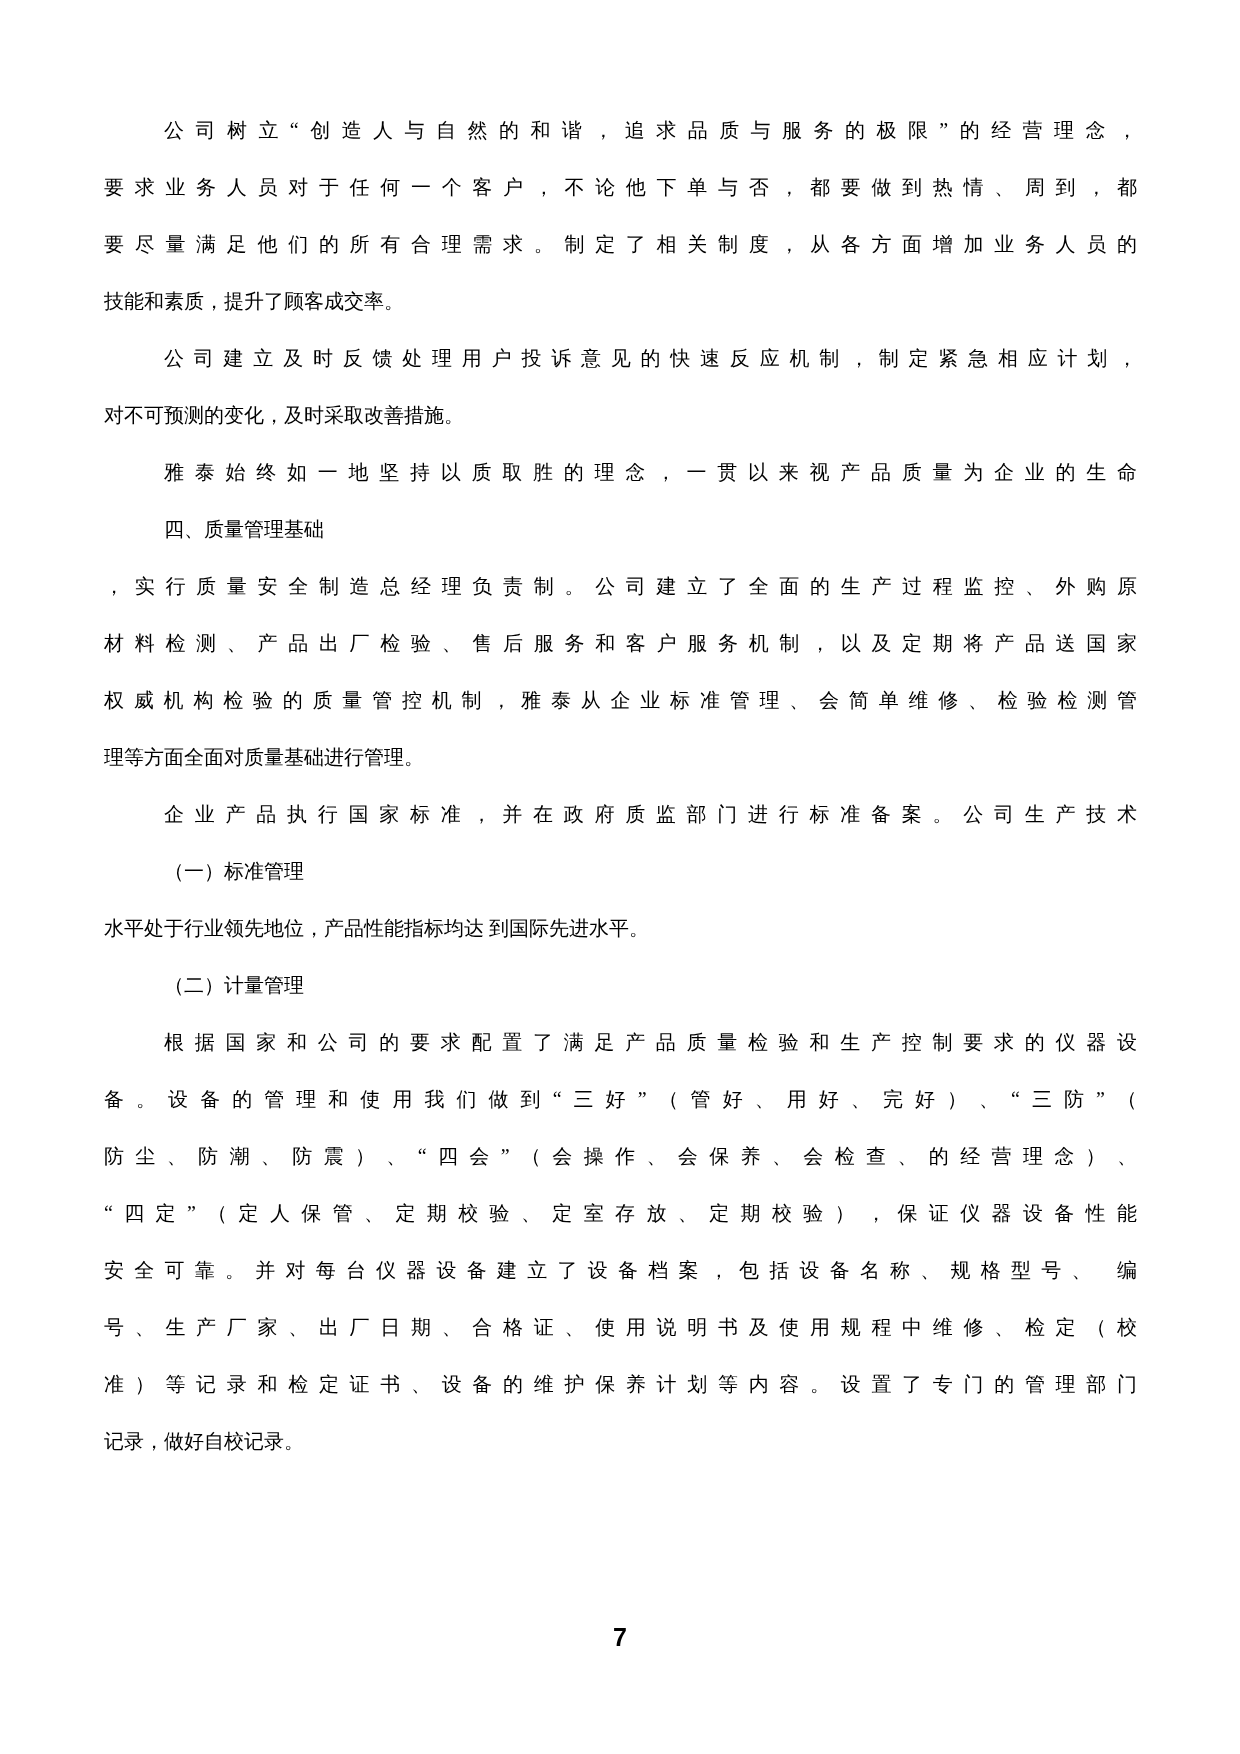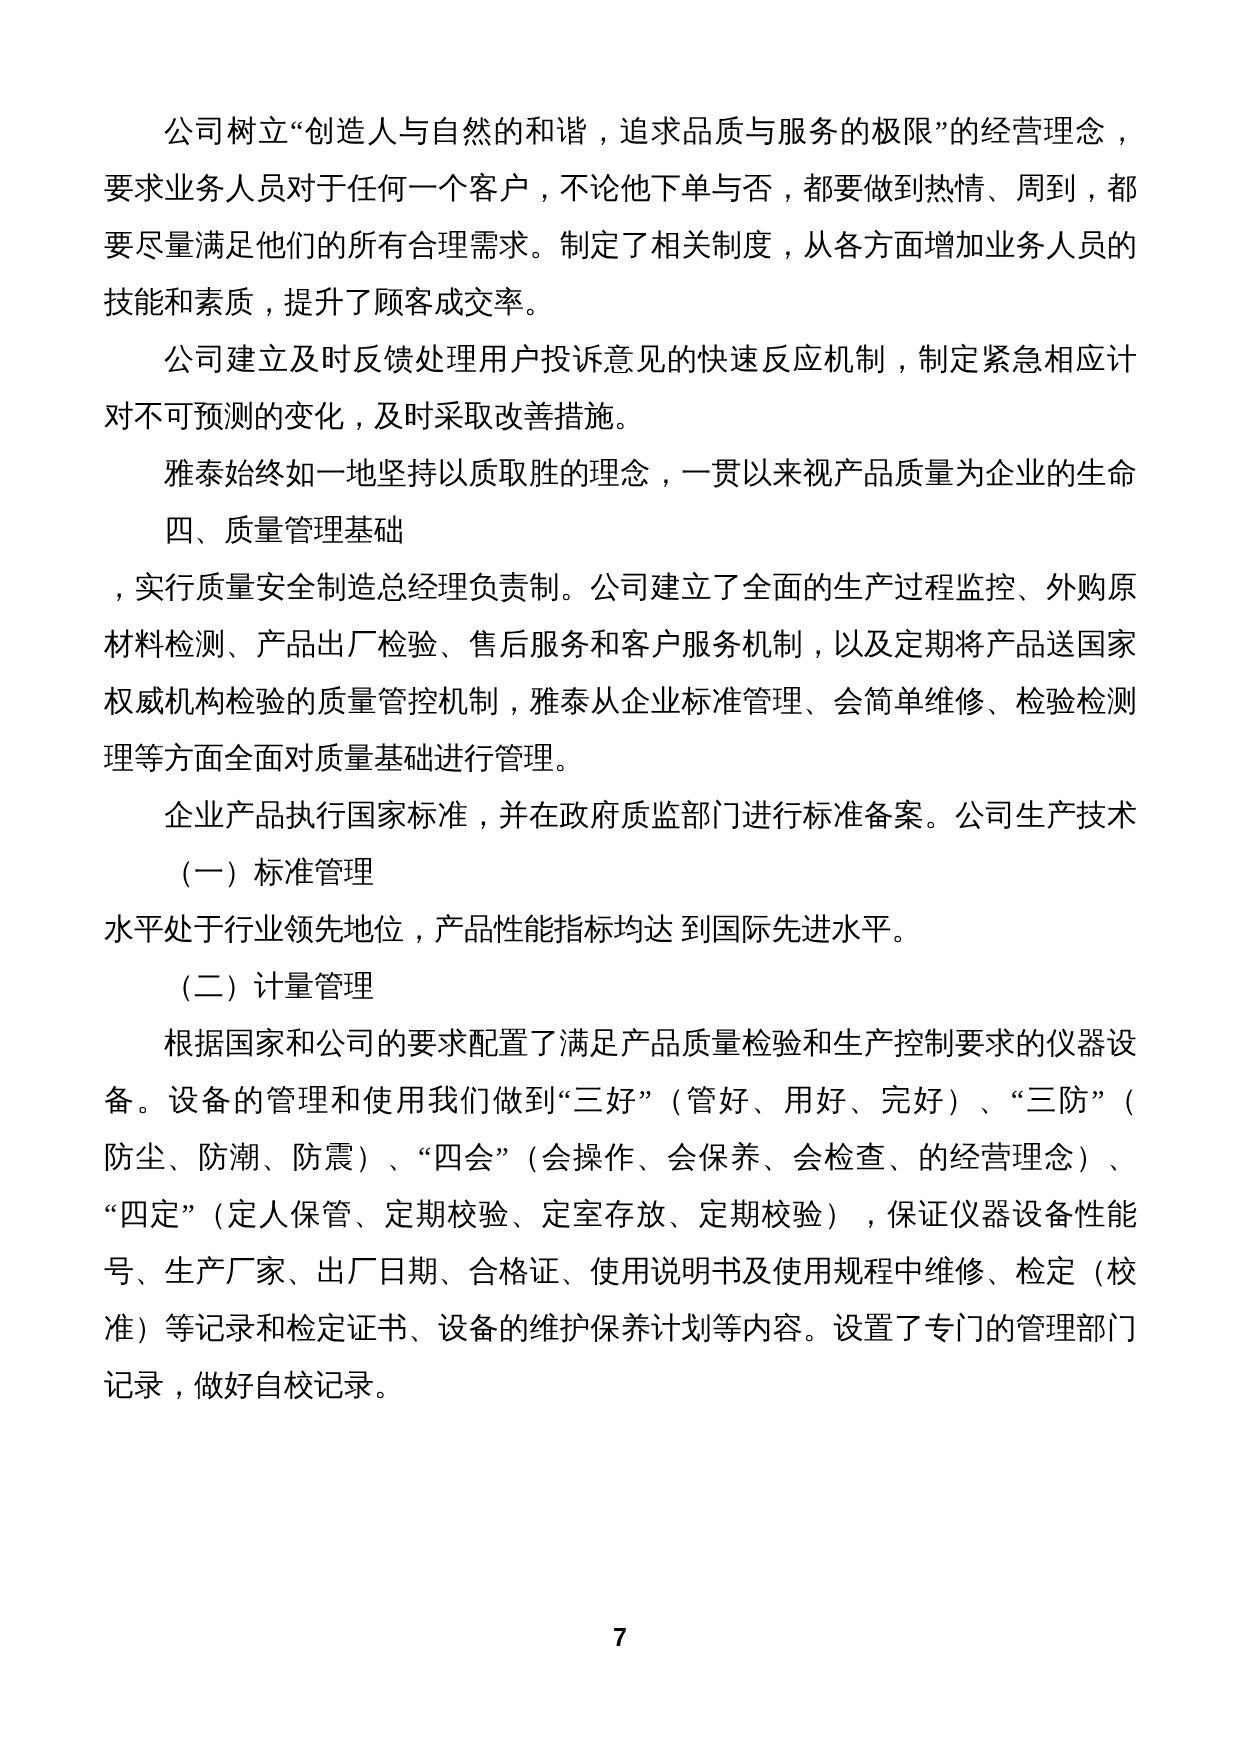--- a/index.html
+++ b/index.html
@@ -12,21 +12,21 @@
     font-family: "Liberation Serif", "DejaVu Serif", serif;
     overflow: hidden;
   }
   .doc {
     position: absolute;
     left: 104px;
     top: 102px;
     width: 1033px;
   }
   .ln {
-    font-size: 30px;
+    font-size: 20px;
     line-height: 57px;
     height: 57px;
     overflow: hidden;
     text-align: left;
     color: #000000;
   }
   .j {
     text-align: justify;
     text-align-last: justify;
   }
@@ -64,18 +64,19 @@
     <div class="ln j">权威机构检验的质量管控机制，雅泰从企业标准管理、会简单维修、检验检测管</div>
     <div class="ln">理等方面全面对质量基础进行管理。</div>
     <div class="ln ind j">企业产品执行国家标准，并在政府质监部门进行标准备案。公司生产技术</div>
     <div class="ln ind">（一）标准管理</div>
     <div class="ln">水平处于行业领先地位，产品性能指标均达 到国际先进水平。</div>
     <div class="ln ind">（二）计量管理</div>
     <div class="ln ind j">根据国家和公司的要求配置了满足产品质量检验和生产控制要求的仪器设</div>
     <div class="ln j">备。设备的管理和使用我们做到“三好”（管好、用好、完好）、“三防”（</div>
     <div class="ln j">防尘、防潮、防震）、“四会”（会操作、会保养、会检查、的经营理念）、</div>
     <div class="ln j">“四定”（定人保管、定期校验、定室存放、定期校验），保证仪器设备性能</div>
+    <div class="ln j">安全可靠。并对每台仪器设备建立了设备档案，包括设备名称、规格型号、 编</div>
     <div class="ln j">号、生产厂家、出厂日期、合格证、使用说明书及使用规程中维修、检定（校</div>
     <div class="ln j">准）等记录和检定证书、设备的维护保养计划等内容。设置了专门的管理部门</div>
     <div class="ln">记录，做好自校记录。</div>
   </div>
   <div class="pageno">7</div>
 </div>
 
 </body></html>

